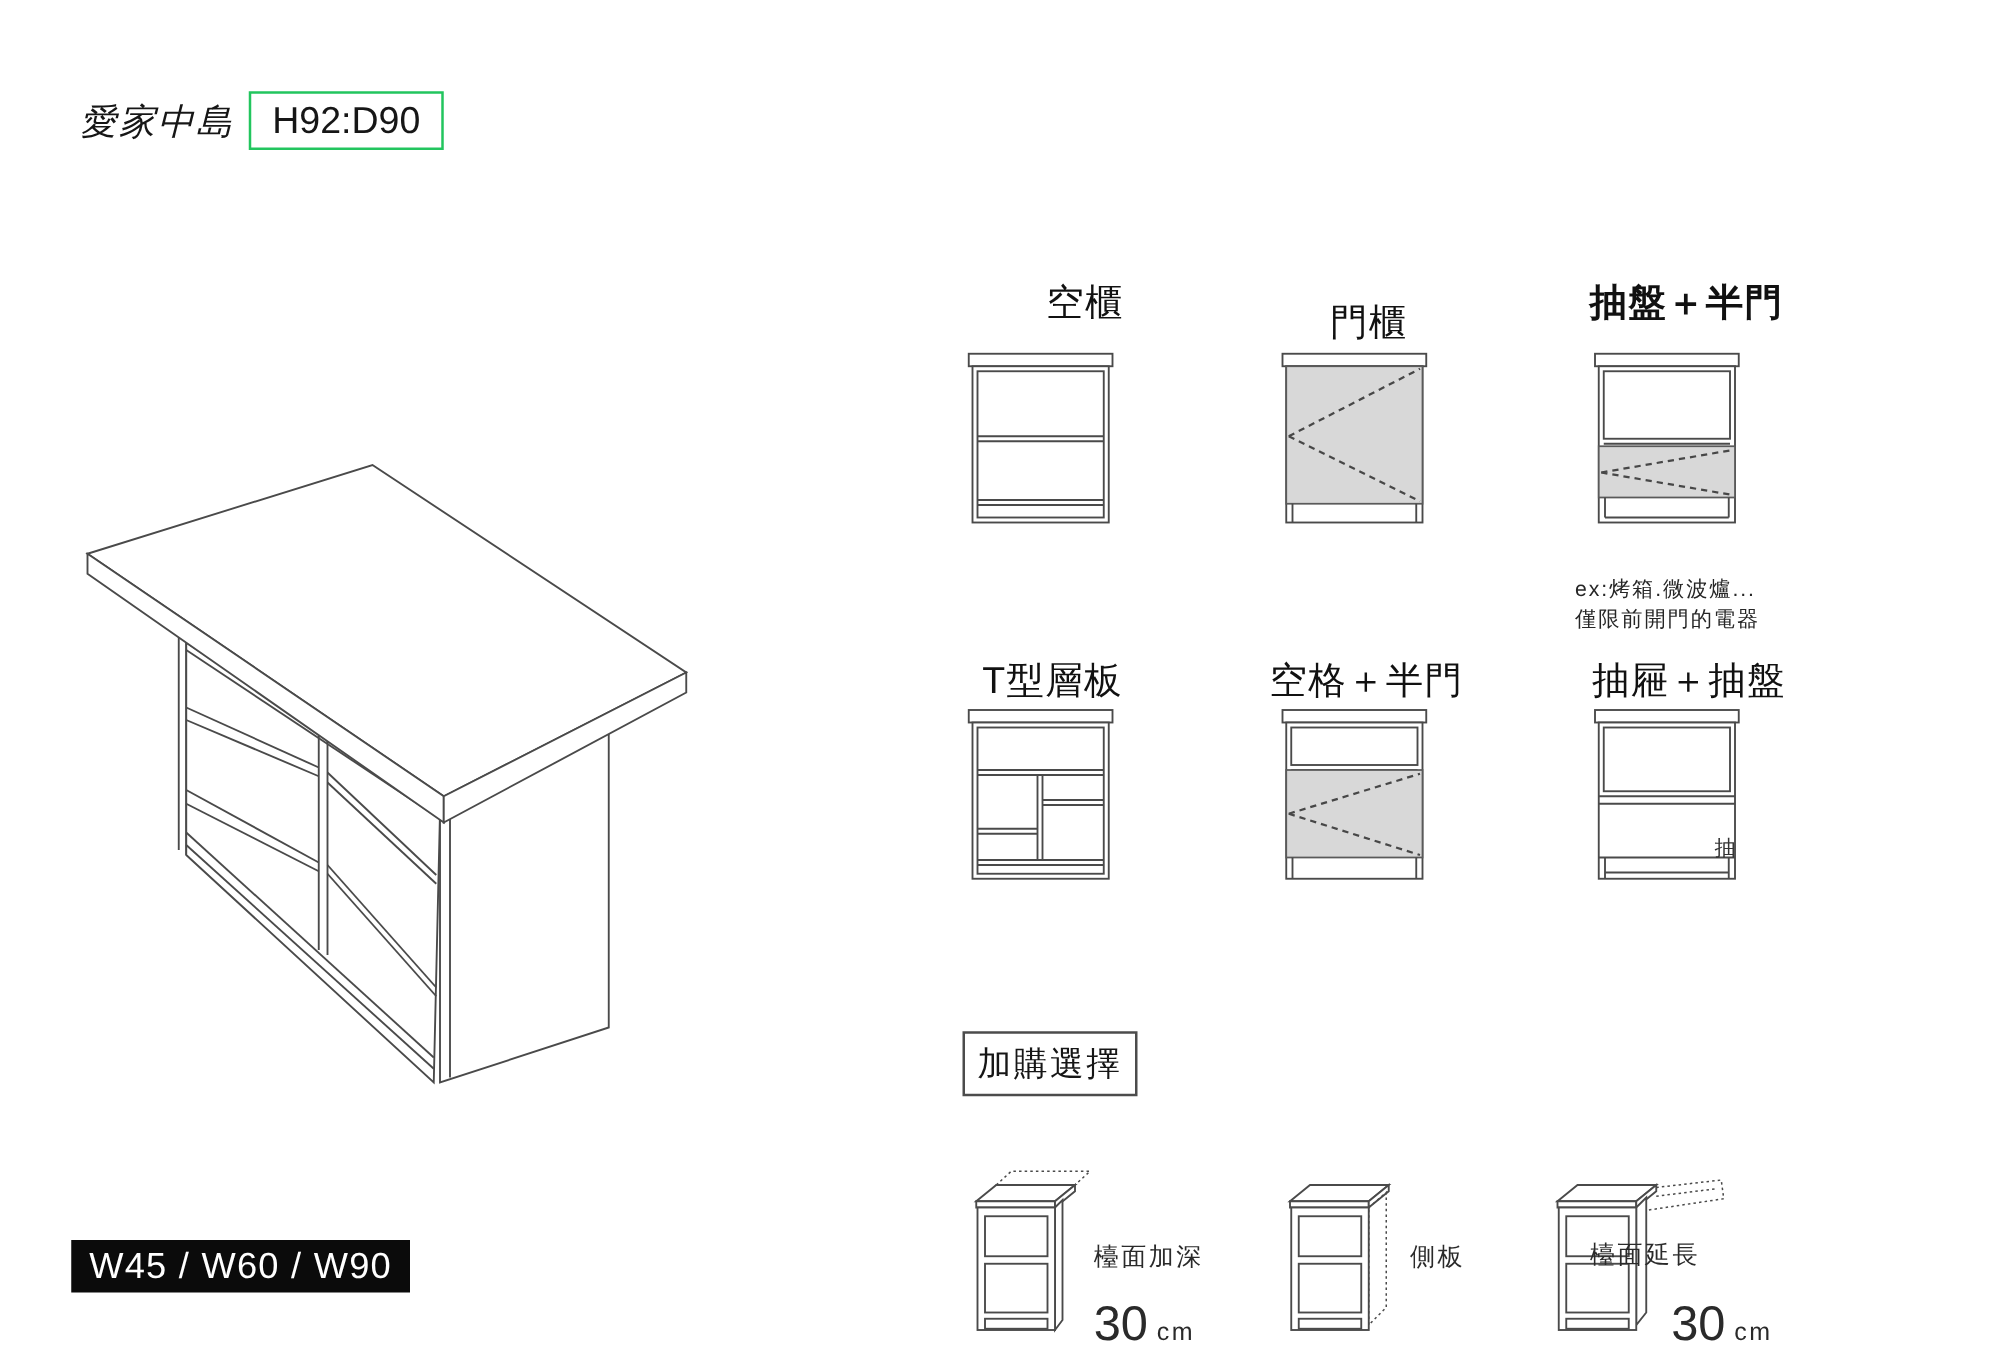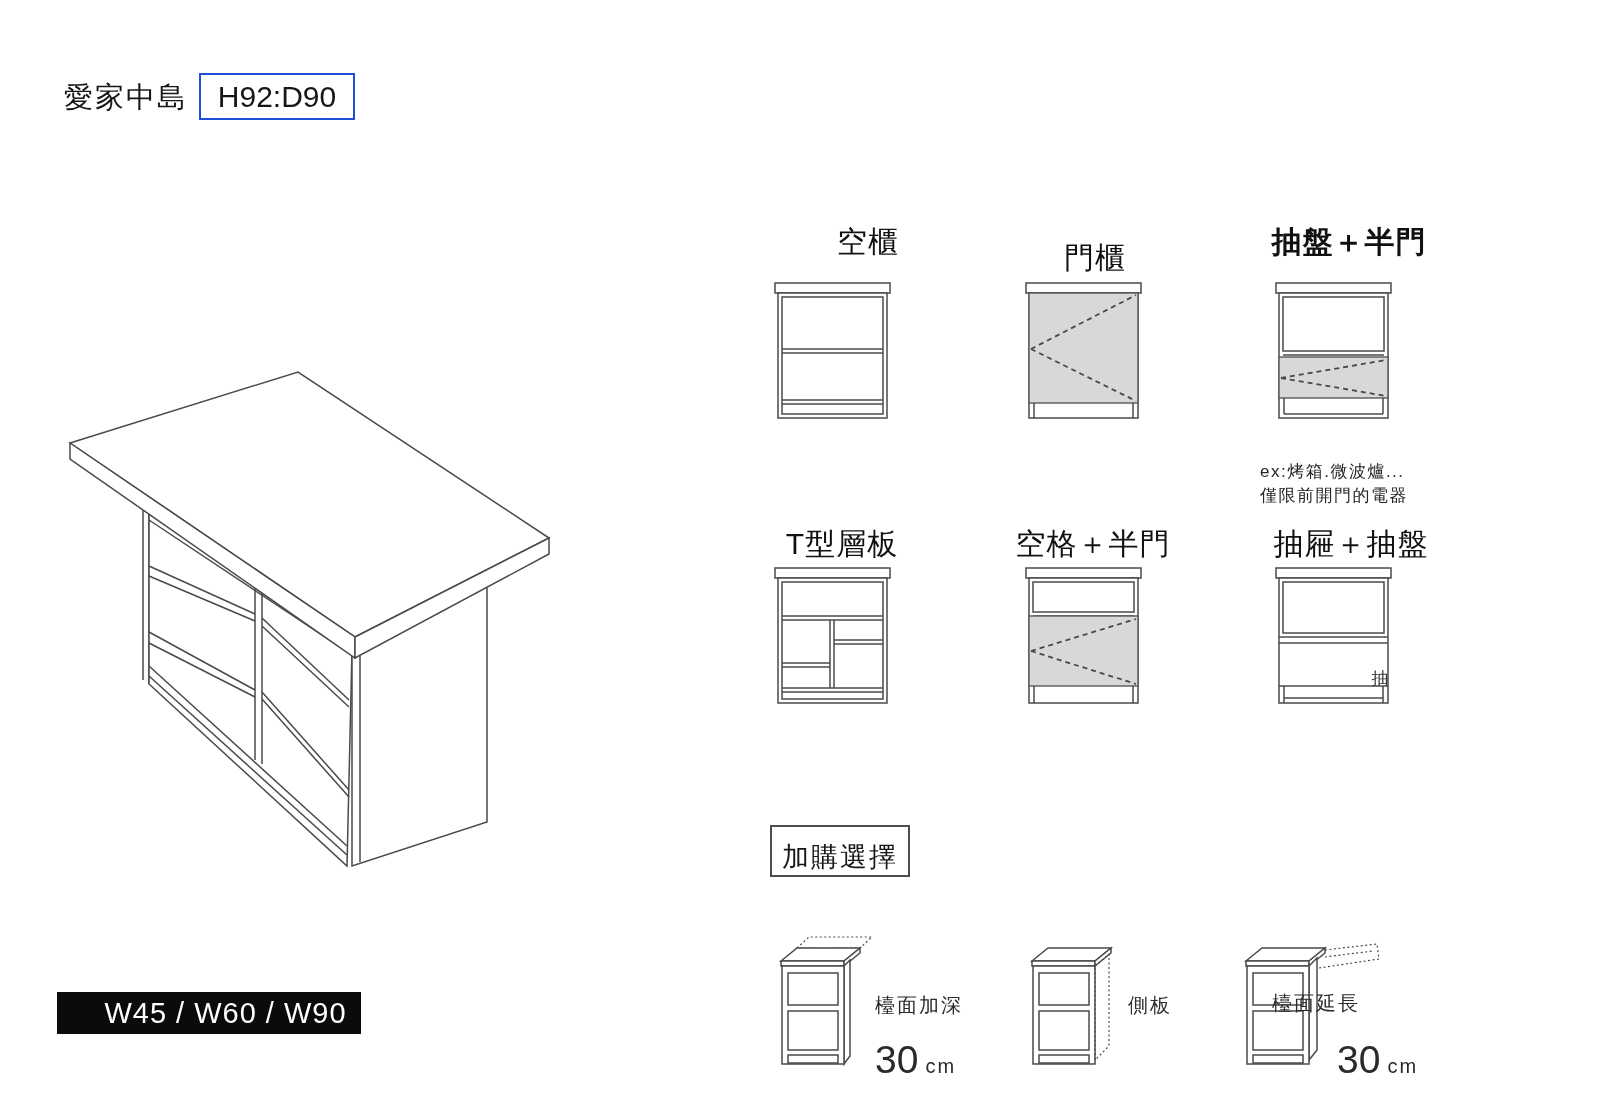--- a/index.html
+++ b/index.html
@@ -1,27 +1,27 @@
 <!DOCTYPE html>
 <html><head>
 <meta charset="utf-8">
 <style>
   html,body{margin:0;padding:0;background:#fff;}
   .page{position:relative;width:1600px;height:1097px;background:#ffffff;overflow:hidden;
         font-family:"Liberation Sans","DejaVu Sans",sans-serif;color:#1c1c1c;}
   .t{position:absolute;white-space:nowrap;}
-  .page-title{left:64px;top:78px;font-size:29px;letter-spacing:2px;color:#161616;}
-  .dim-box{position:absolute;left:199px;top:73px;width:152px;height:43px;border:2px solid #1d4ed8;
+  .page-title{left:64px;top:78px;font-size:29px;letter-spacing:2px;color:#161616;font-style:italic;}
+  .dim-box{position:absolute;left:199px;top:73px;width:152px;height:43px;border:2px solid #22c55e;
            display:flex;align-items:center;justify-content:center;font-size:30px;color:#161616;}
   .opt-label{font-size:30px;color:#111;transform:translateX(-50%);letter-spacing:1px;}
   .note-line{font-size:17px;letter-spacing:1.5px;color:#262626;}
   .addon-box{position:absolute;left:770px;top:825px;width:136px;height:48px;border:2px solid #4c4c4c;
-             display:flex;align-items:flex-end;justify-content:center;font-size:27px;letter-spacing:2px;color:#161616;}
+             display:flex;align-items:center;justify-content:center;font-size:27px;letter-spacing:2px;color:#161616;}
   .size-badge{position:absolute;left:57px;top:992px;width:271px;height:42px;background:#0b0b0b;
-              display:flex;align-items:center;justify-content:center;font-size:29px;color:#fff;letter-spacing:1px;padding-left:33px;}
+              display:flex;align-items:center;justify-content:center;font-size:29px;color:#fff;letter-spacing:1px;}
   .addon-label{font-size:20px;letter-spacing:2px;color:#2a2a2a;}
   .addon-value{position:absolute;display:flex;align-items:baseline;gap:7px;color:#2a2a2a;margin-top:12px;}
   .addon-value .num{font-size:39px;}
   .addon-value .unit{font-size:20px;letter-spacing:2px;text-align:right;}
   svg.linework{position:absolute;left:0;top:0;}
   .ln{fill:none;stroke:#4a4a4a;stroke-width:1.5;}
   .fw{fill:#ffffff;stroke:#4a4a4a;stroke-width:1.5;}
   .gr{fill:#d8d8d8;stroke:#5a5a5a;stroke-width:1.4;}
   .dsh{fill:none;stroke:#474747;stroke-width:1.8;stroke-dasharray:5 4;}
   .dot{fill:none;stroke:#4a4a4a;stroke-width:1.2;stroke-dasharray:2 2.5;}

